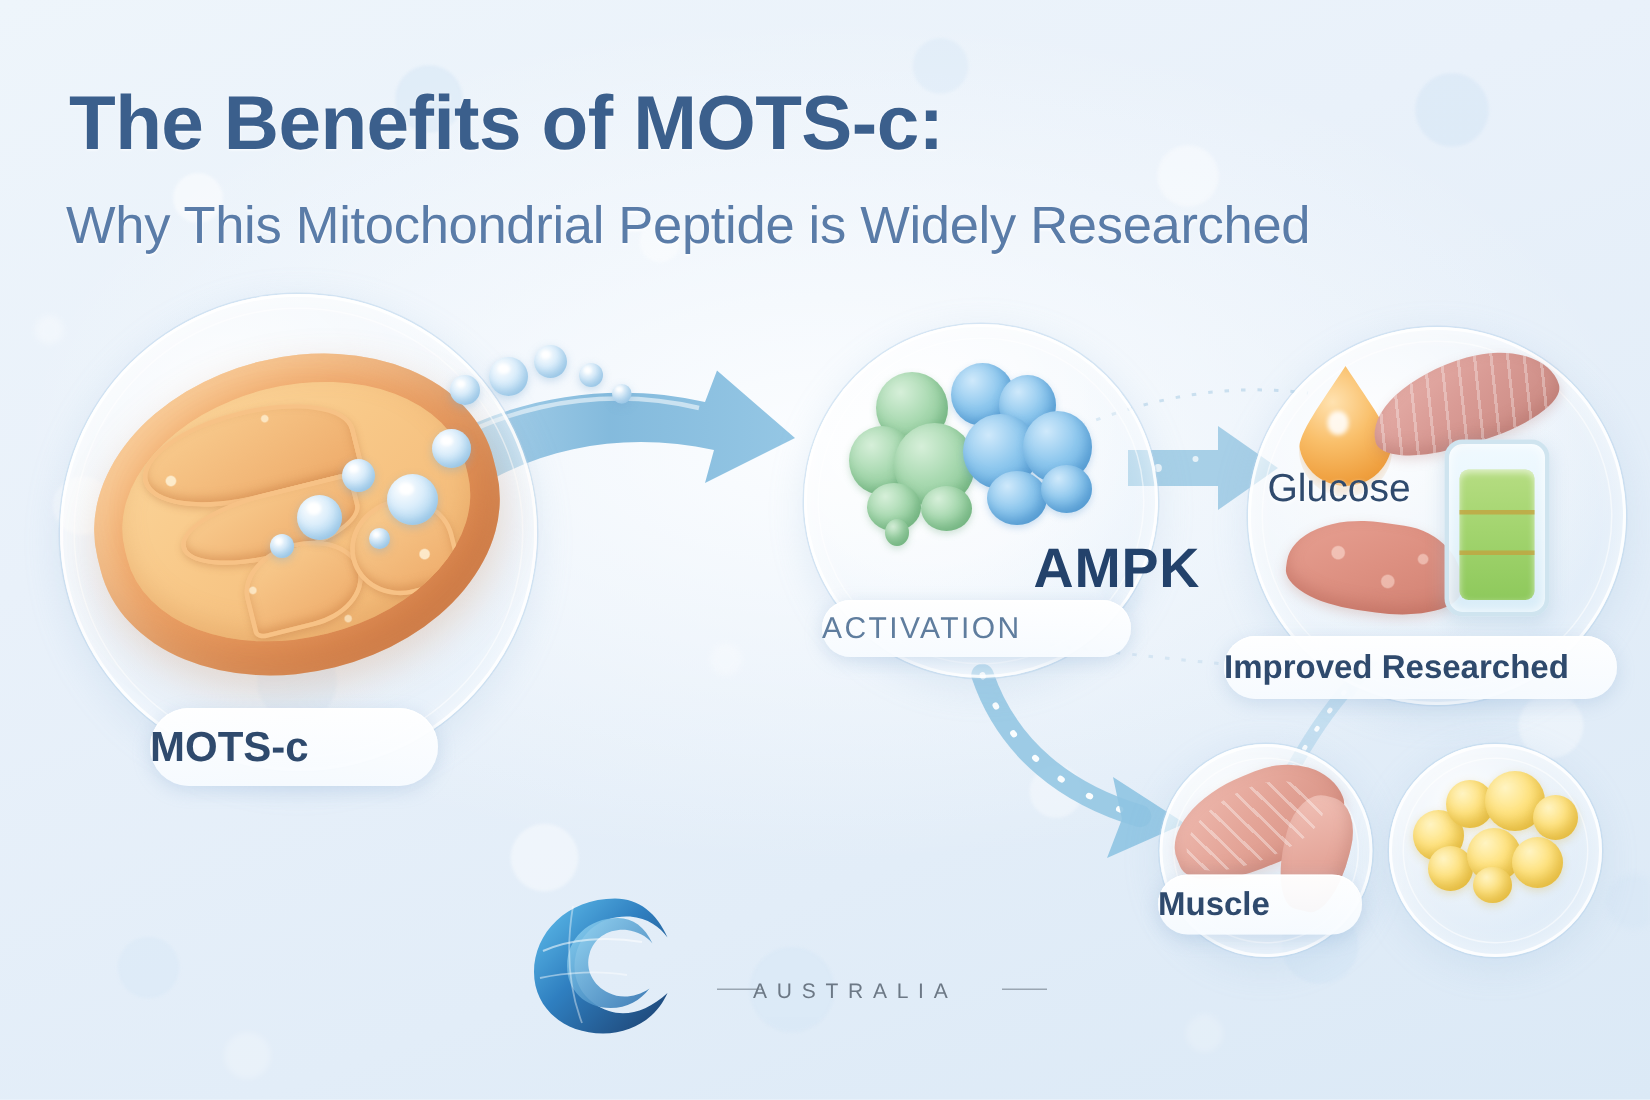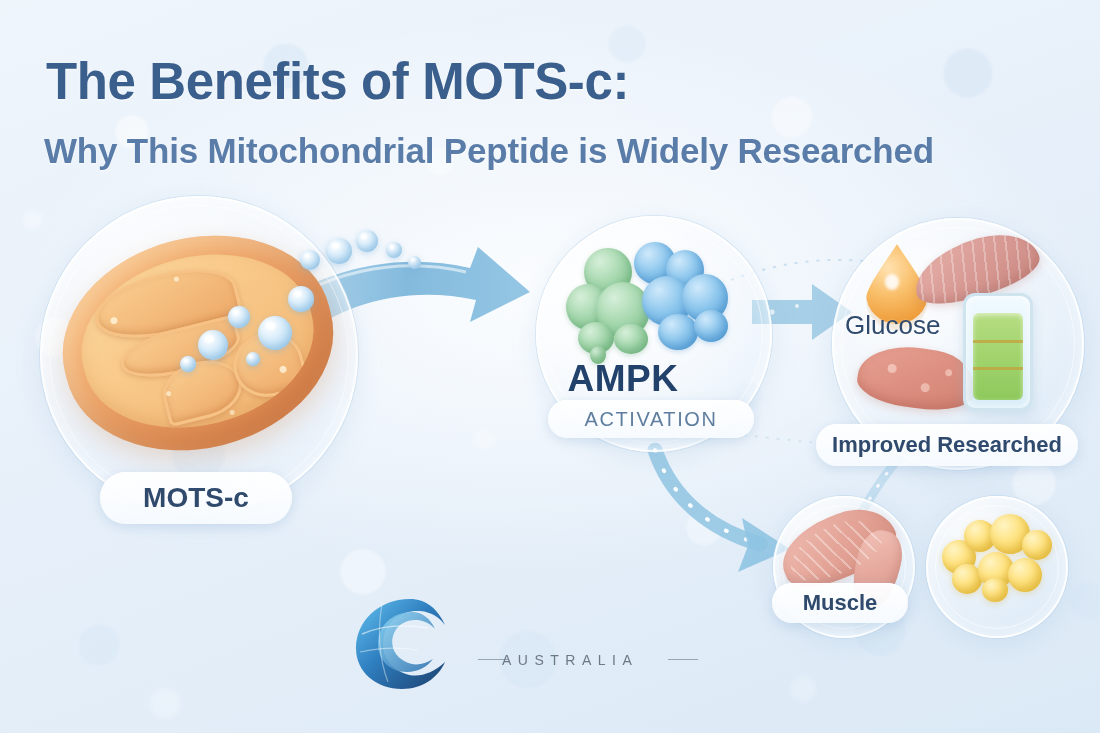--- a/index.html
+++ b/index.html
@@ -60,21 +60,21 @@
 
   
   .title{
     position:absolute; left:46px; top:52px;
     font-size:51px; font-weight:700; letter-spacing:-.4px;
     color:#3b5f8c; white-space:nowrap;
     text-shadow:0 1px 2px rgba(255,255,255,.95);
   }
   .subtitle{
     position:absolute; left:44px; top:131px;
-    font-size:35px; font-weight:700; letter-spacing:-.2px;
+    font-size:35px; font-weight:400; letter-spacing:-.2px;
     color:#5a7ca8; white-space:nowrap;
     text-shadow:0 1px 2px rgba(255,255,255,.9);
     text-align:center;
   }
 
   
   .node{
     position:absolute; border-radius:50%;
     background:
       radial-gradient(circle at 34% 26%, rgba(255,255,255,.88) 0%, rgba(255,255,255,.35) 42%, rgba(228,240,251,.28) 70%, rgba(214,232,248,.18) 100%);
@@ -84,21 +84,21 @@
       0 0 0 1px rgba(182,210,236,.45),
       0 6px 24px rgba(150,185,220,.22);
   }
   .node::after{
     content:""; position:absolute; inset:9px; border-radius:50%;
     border:1px solid rgba(255,255,255,.55);
   }
 
   
   .pill{
-    position:absolute; display:flex; align-items:center; justify-content:center;
+    position:absolute; display:flex; align-items:center; 
     border-radius:999px;
     background:linear-gradient(180deg, rgba(255,255,255,.97) 0%, rgba(247,251,255,.94) 100%);
     box-shadow:0 3px 12px rgba(132,170,208,.28), inset 0 1px 0 rgba(255,255,255,1);
     color:#2f4a6d; font-weight:600; white-space:nowrap;
   }
 
   
   .mito-wrap{ position:absolute; left:62px; top:238px; width:272px; height:210px;
               transform:rotate(-14deg); }
   .mito-body{
@@ -324,21 +324,21 @@
     <div class="blob blob-g" style="left:24px;  top:108px; width:16px; height:18px;"></div>
 
     <div class="blob blob-b" style="left:68px;  top:4px;  width:42px; height:42px;"></div>
     <div class="blob blob-b" style="left:100px; top:12px; width:38px; height:40px;"></div>
     <div class="blob blob-b" style="left:76px;  top:38px; width:50px; height:50px;"></div>
     <div class="blob blob-b" style="left:116px; top:36px; width:46px; height:48px;"></div>
     <div class="blob blob-b" style="left:92px;  top:76px; width:40px; height:36px;"></div>
     <div class="blob blob-b" style="left:128px; top:72px; width:34px; height:32px;"></div>
   </div>
 
-  <div style="position:absolute; left:505px; top:358px; width:236px; text-align:center;
+  <div style="position:absolute; left:564px; top:358px; width:236px; text-align:right;
               font-size:37px; font-weight:700; color:#23426b; letter-spacing:.5px;">AMPK</div>
 
   <div class="pill" style="left:548px; top:400px; width:206px; height:38px; font-size:20px; font-weight:500; color:#5f7d9e; letter-spacing:1.6px;">
     <span>ACTIVATION</span>
   </div>
 
   <div class="node" style="left:832px; top:218px; width:252px; height:252px;">
   </div>
 
   <div class="drop" style="left:866px; top:244px;"></div>

